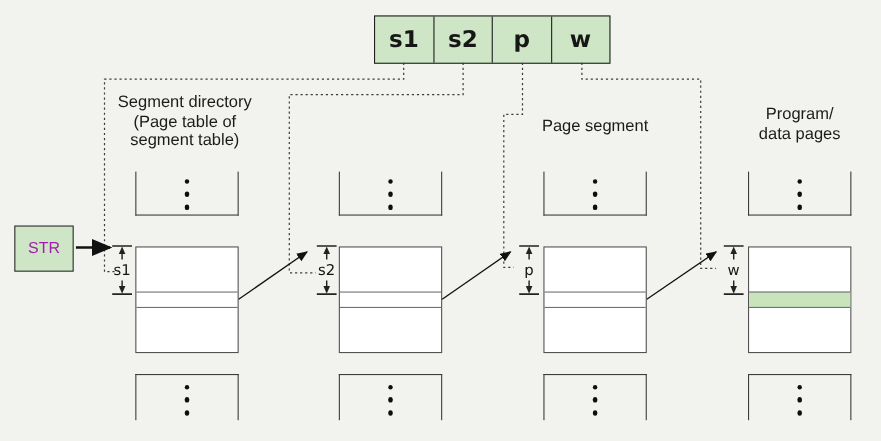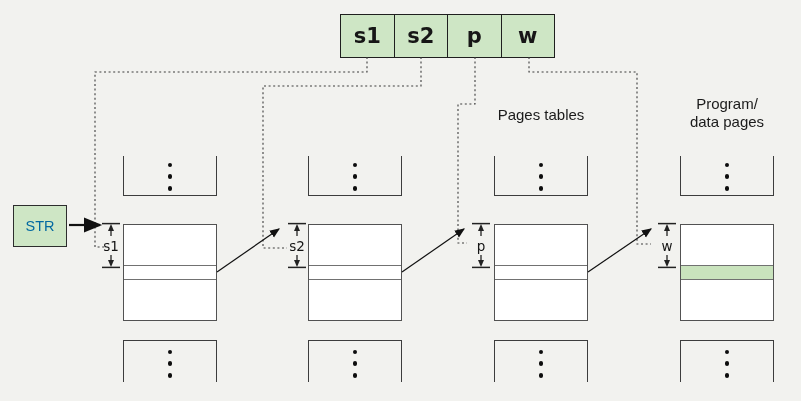--- a/index.html
+++ b/index.html
@@ -29,21 +29,21 @@
   .vaddr-cell:last-child { border-right: none; }
 
   
   .str-box {
     position: absolute;
     left: 13px; top: 205px;
     width: 52px; height: 40px;
     background: #cee6c5;
     border: 1.6px solid #2d2d2d;
     display: flex; align-items: center; justify-content: center;
-    font-size: 14.5px; color: #0369a1;
+    font-size: 14.5px; color: #a21caf;
   }
 
   
   .col-header {
     position: absolute;
     width: 200px;
     text-align: center;
     font-size: 15px;
     line-height: 1.17;
     color: #1b1b1b;
@@ -130,21 +130,24 @@
 
   <div class="vaddr-register">
     <div class="vaddr-cell">s1</div>
     <div class="vaddr-cell">s2</div>
     <div class="vaddr-cell">p</div>
     <div class="vaddr-cell">w</div>
   </div>
 
   <div class="str-box">STR</div>
 
-  <div class="col-header hd3">Pages tables</div>
+  <div class="col-header hd1">Segment directory
+(Page table of
+segment table)</div>
+  <div class="col-header hd3">Page segment</div>
   <div class="col-header hd4">Program/
 data pages</div>
 
   <div class="bracket top c1">
     <div class="dots">
         <span class="dot"></span>
         <span class="dot"></span>
         <span class="dot"></span>
       </div>
   </div>

